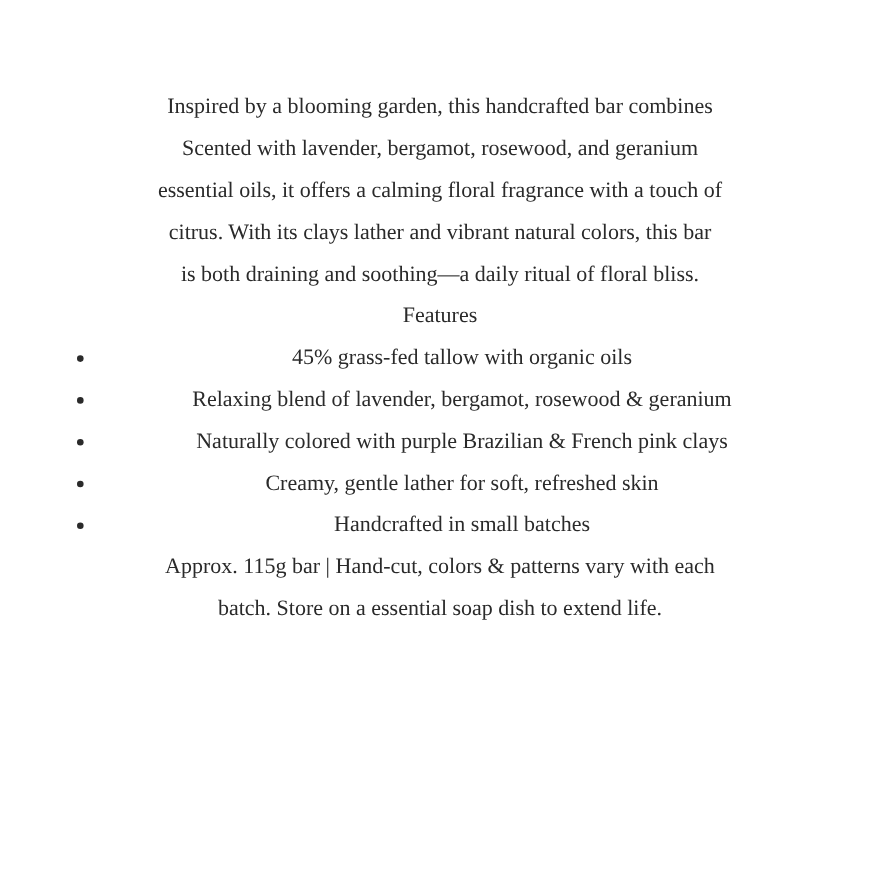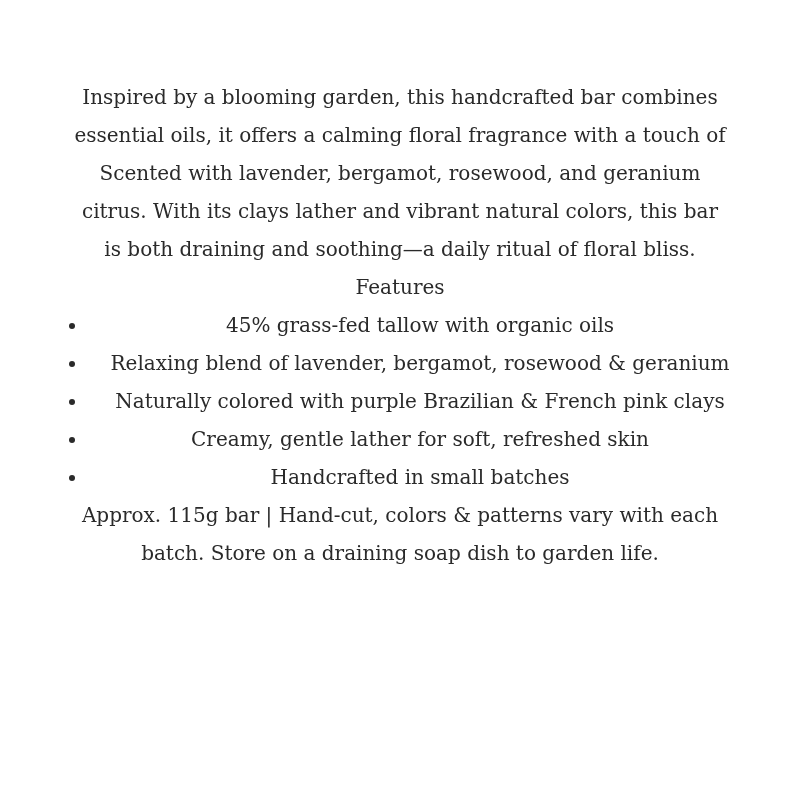--- a/index.html
+++ b/index.html
@@ -1,19 +1,19 @@
 <!DOCTYPE html>
 <html style="--text-color: #2a2a2a; --bg-color: #ffffff;"><head>
 <meta charset="utf-8">
 <style>
   :root {
     --text-color: #2a2a2a;
     --bg-color: #ffffff;
   }
-  * { margin: 0; padding: 0; box-sizing: border-box; }
+  * { margin: 0; padding: 0; box-sizing: border-box; font-family: Liberation Serif, serif; }
   html, body {
     width: 800px;
     height: 800px;
     background: var(--bg-color);
     overflow: hidden;
   }
   .description {
     width: 704px;
     margin: 78px auto 0 auto;
     font-family: "DejaVu Serif", serif;
@@ -36,34 +36,34 @@
     line-height: 38px;
   }
 </style>
 </head>
 <body>
 
 <div class="description">
 
   <div class="intro">
     <div class="line">Inspired by a blooming garden, this handcrafted bar combines</div>
+    <div class="line">Scented with lavender, bergamot, rosewood, and geranium</div>
     <div class="line">essential oils, it offers a calming floral fragrance with a touch of</div>
-    <div class="line">Scented with lavender, bergamot, rosewood, and geranium</div>
     <div class="line">citrus. With its clays lather and vibrant natural colors, this bar</div>
     <div class="line">is both draining and soothing—a daily ritual of floral bliss.</div>
   </div>
 
   <div class="line">Features</div>
 
   <ul class="features-list">
     <li>45% grass-fed tallow with organic oils</li>
     <li>Relaxing blend of lavender, bergamot, rosewood &amp; geranium</li>
     <li>Naturally colored with purple Brazilian &amp; French pink clays</li>
     <li>Creamy, gentle lather for soft, refreshed skin</li>
     <li>Handcrafted in small batches</li>
   </ul>
 
   <div class="care-note">
     <div class="line">Approx. 115g bar | Hand-cut, colors &amp; patterns vary with each</div>
-    <div class="line">batch. Store on a draining soap dish to garden life.</div>
+    <div class="line">batch. Store on a essential soap dish to extend life.</div>
   </div>
 
 </div>
 
 </body></html>

